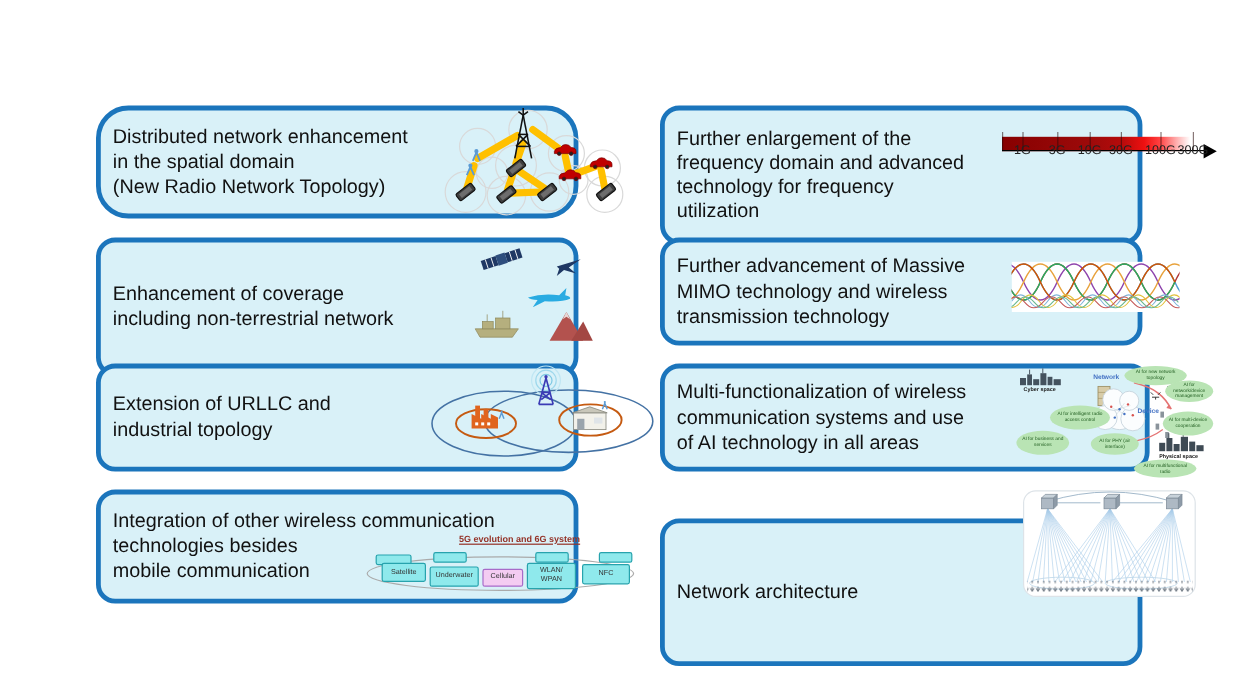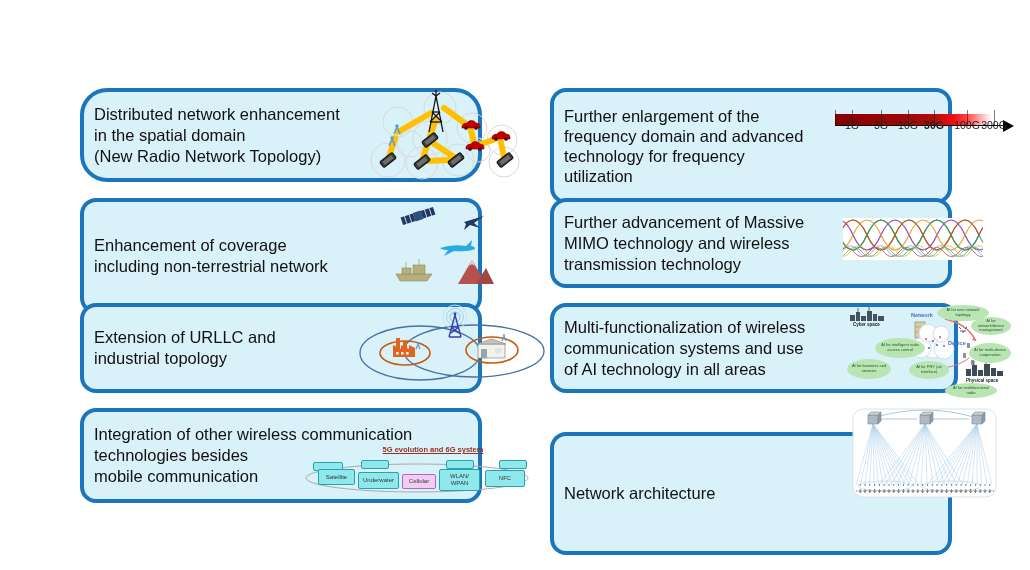--- a/index.html
+++ b/index.html
@@ -245,21 +245,21 @@
     <div class="freq-tick" style="left:48px;"></div>
     <div class="freq-tick" style="left:75px;"></div>
     <div class="freq-tick" style="left:101px;"></div>
     <div class="freq-tick" style="left:134px;"></div>
     <div class="freq-tick" style="left:161px;"></div>
     <div class="freq-base"></div>
     <div class="freq-head"></div>
     <div class="freq-label" style="left:19px;">1G</div>
     <div class="freq-label" style="left:48px;">3G</div>
     <div class="freq-label" style="left:75px;">10G</div>
-    <div class="freq-label" style="left:101px;font-weight:bold;">30G</div>
+    <div class="freq-label" style="left:101px;">30G</div>
     <div class="freq-label" style="left:134px;">100G</div>
     <div class="freq-label" style="left:161px;">300G</div>
   </div>
 
   <svg class="abs" style="left:843px;top:218px;overflow:hidden;" width="140" height="42" viewBox="0 0 140 42">
     <rect x="0" y="0" width="140" height="42" fill="#ffffff"></rect>
     <g fill="none" stroke-width="1.2">
       <path stroke="#4a9cd3" d="M-4,17 c9,-20 19,-20 28,0 c9,20 19,20 28,0 c9,-20 19,-20 28,0 c9,20 19,20 28,0 c9,-20 19,-20 28,0 c9,20 19,20 28,0"></path>
       <path stroke="#b03434" d="M-4,17 c9,20 19,20 28,0 c9,-20 19,-20 28,0 c9,20 19,20 28,0 c9,-20 19,-20 28,0 c9,20 19,20 28,0 c9,-20 19,-20 28,0"></path>
       <path stroke="#8e44ad" d="M-18,17 c9,-20 19,-20 28,0 c9,20 19,20 28,0 c9,-20 19,-20 28,0 c9,20 19,20 28,0 c9,-20 19,-20 28,0 c9,20 19,20 28,0"></path>

